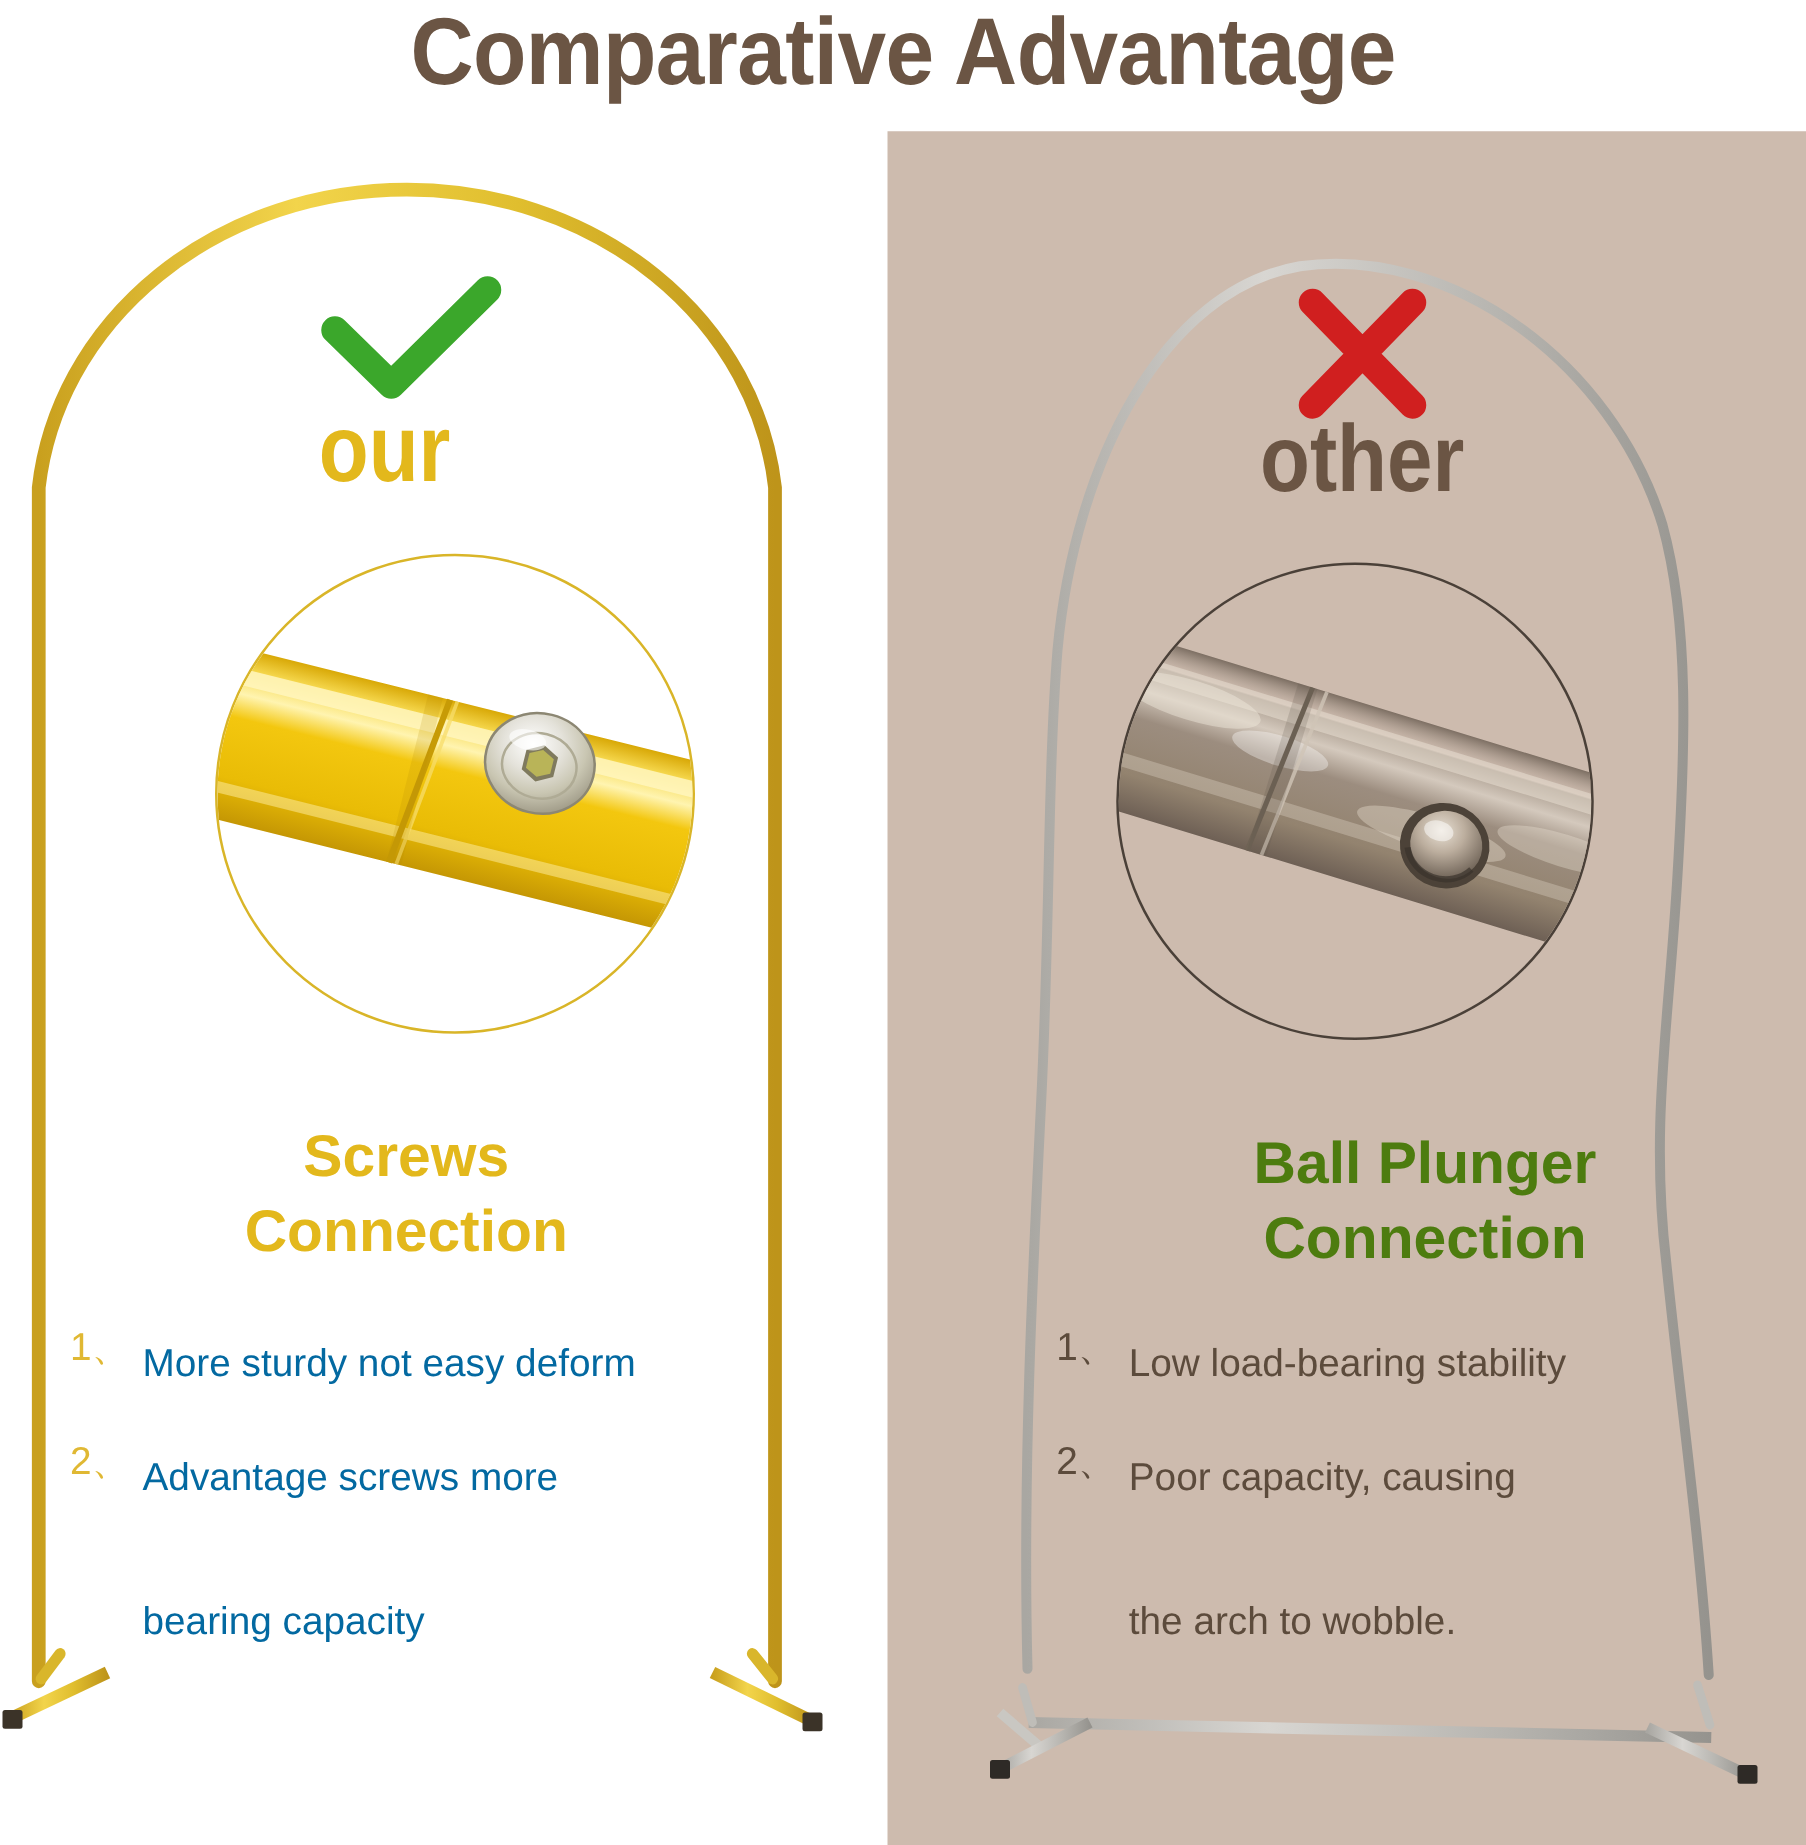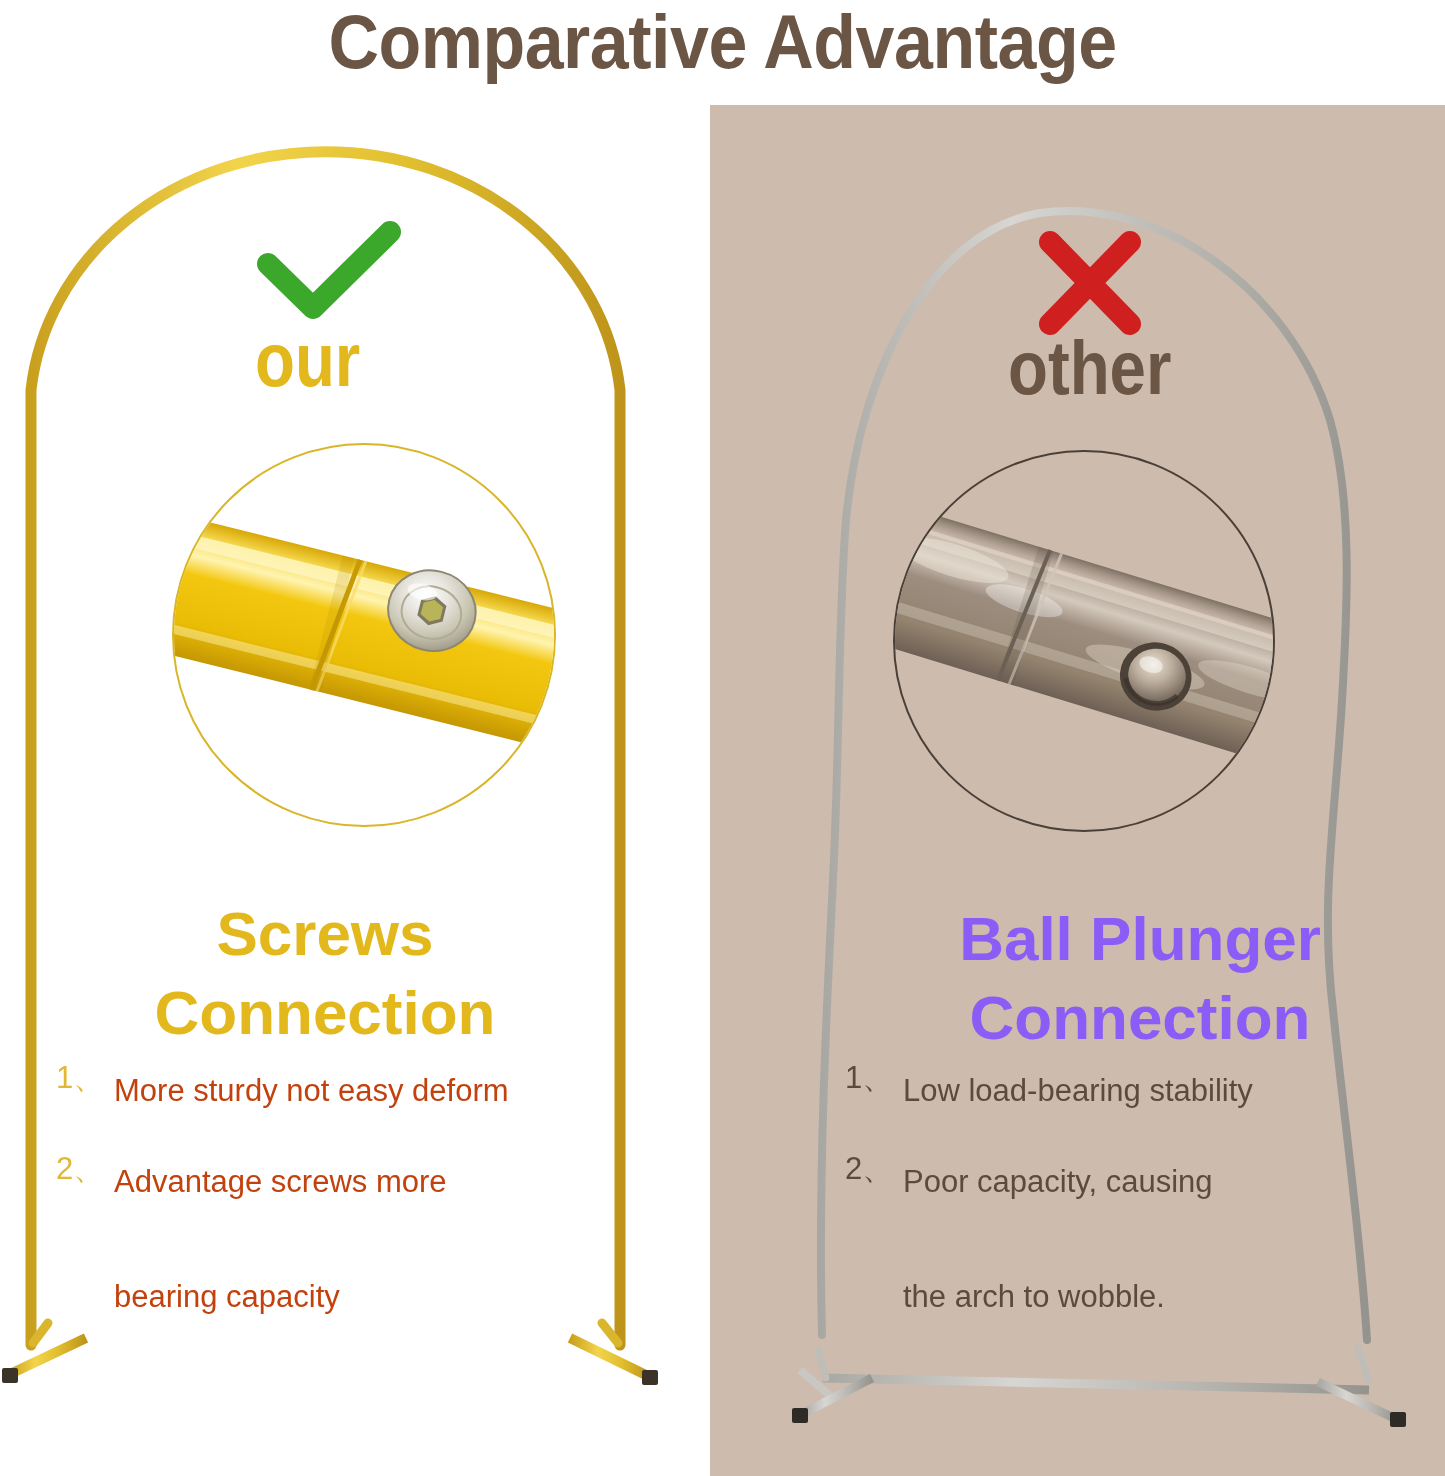--- a/index.html
+++ b/index.html
@@ -118,36 +118,36 @@
   .pipe-wrap {
     position: absolute;
     left: 0; top: 0; right: 0; bottom: 0;
   }
 
   
   .heading {
     position: absolute;
     font-family: "Liberation Sans", sans-serif;
     font-weight: 700;
-    font-size: 62px;
+    font-size: 47px;
     line-height: 1.27;
     text-align: center;
     white-space: pre-line;
   }
   #heading-left {
     left: 30px;
     top: 895px;
     width: 590px;
     color: #E3B81C;
   }
   #heading-right {
     left: 860px;
     top: 900px;
     width: 560px;
-    color: #8b5cf6;
+    color: #4d7c0f;
     text-align: center;
   }
 
   
   .bullets {
     position: absolute;
     font-family: "Liberation Sans", sans-serif;
     font-size: 31px;
     line-height: 1;
   }
@@ -165,21 +165,21 @@
     font-weight: 400;
   }
   #bullets-left .b-num { color: #E0B833; }
   #bullets-right .b-num { color: #5C4B3C; }
 
   .b-text {
     flex: 1 1 auto;
     white-space: pre-line;
     line-height: 1.85;
   }
-  #bullets-left .b-text { color: #c2410c; }
+  #bullets-left .b-text { color: #0369a1; }
   #bullets-right .b-text { color: #5C4B3C; }
 </style>
 </head>
 <body>
 
 <div id="page">
 
   <div id="title">Comparative Advantage</div>
 
   <div id="panel-left"></div>

